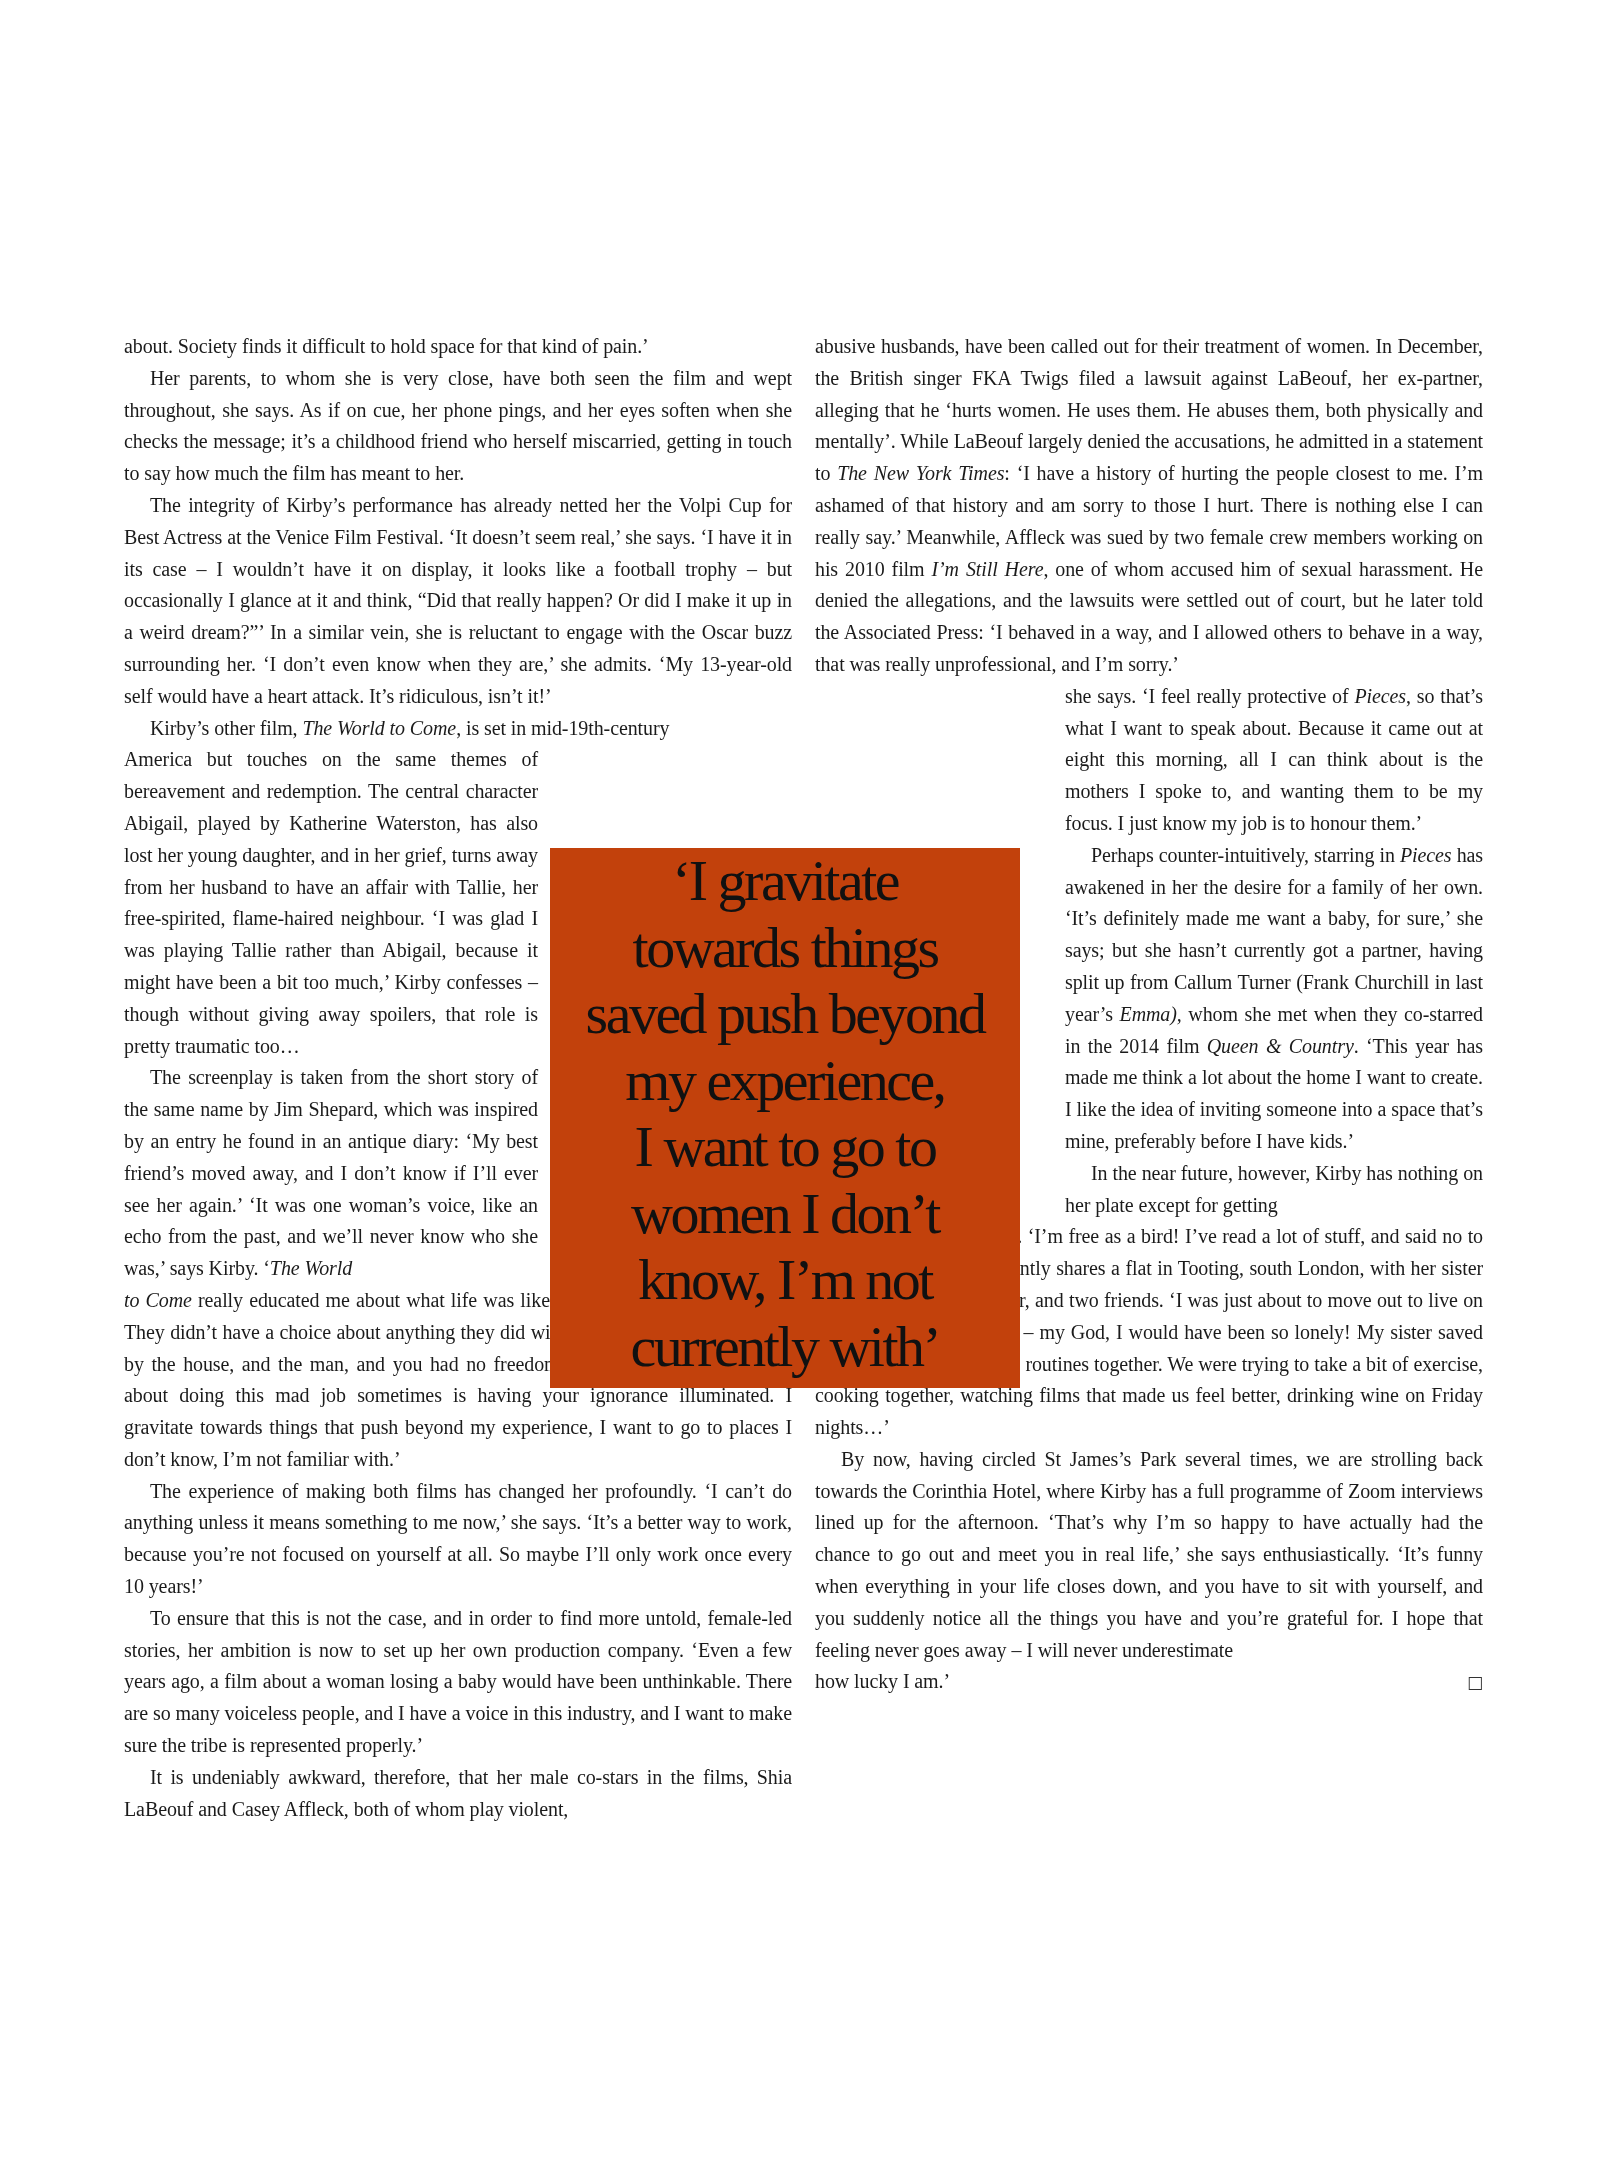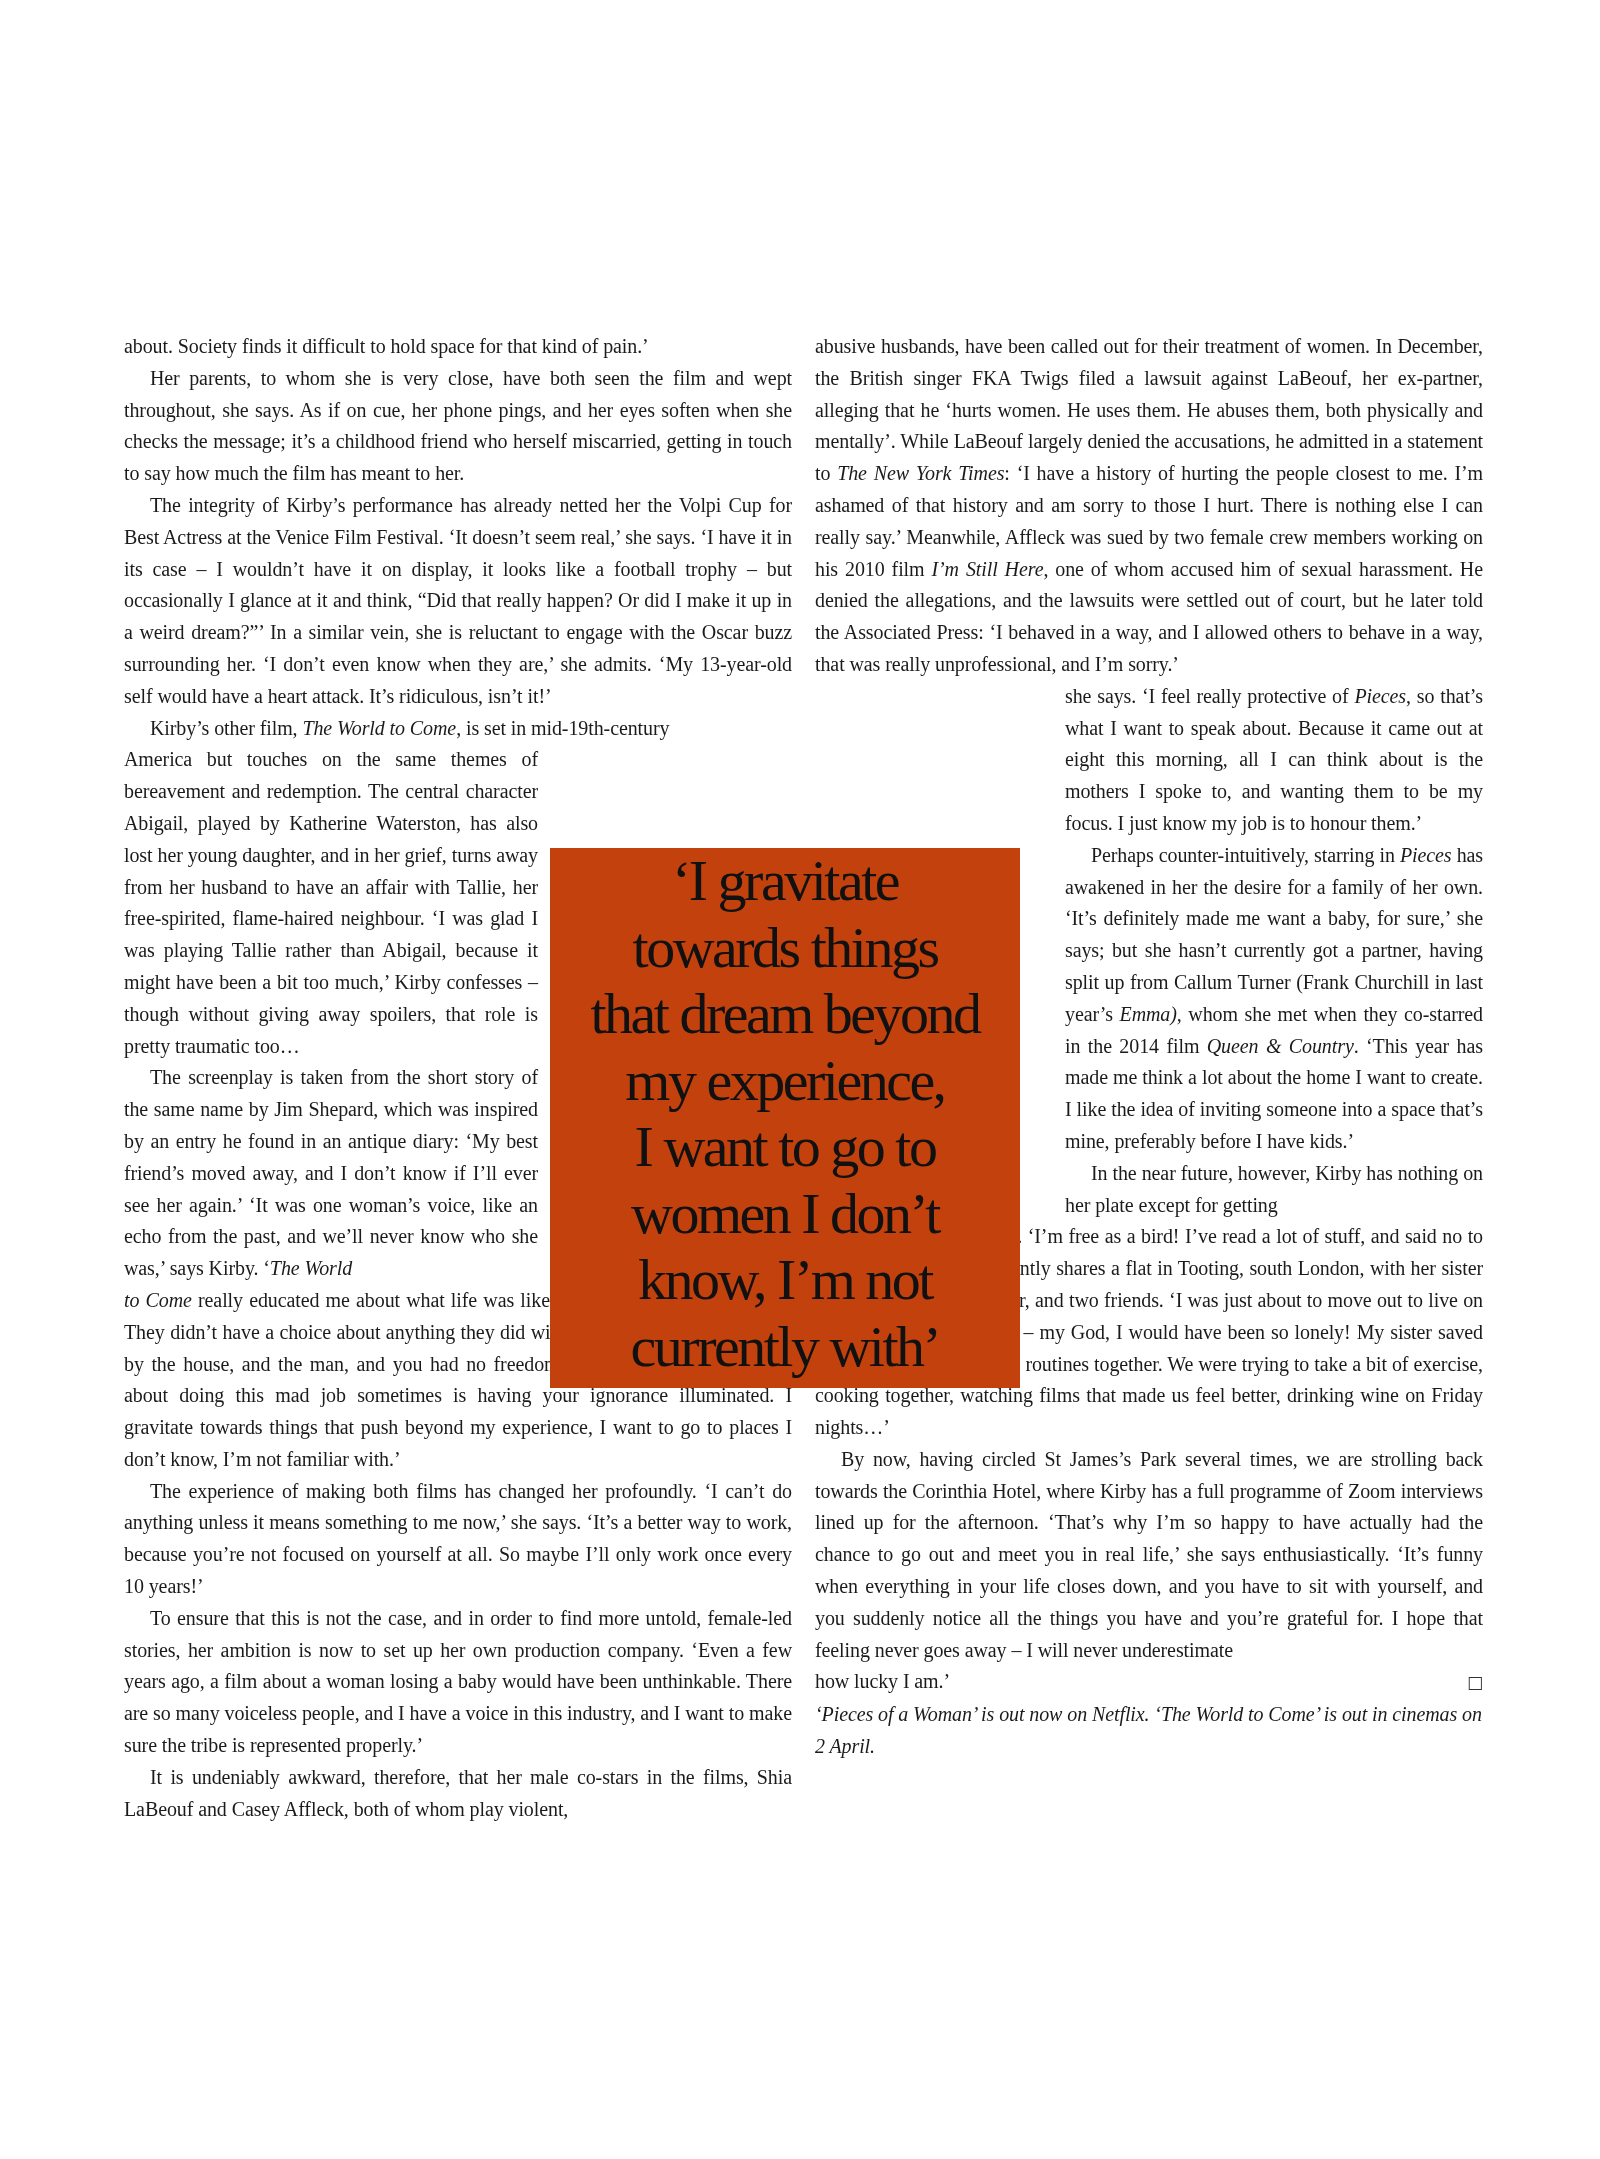--- a/index.html
+++ b/index.html
@@ -93,25 +93,24 @@
       <p class="para indent">In the near future, however, Kirby has nothing on her plate except for getting</p>
     </div>
   <div class="block full">
       <p class="para">through a third lockdown. ‘I’m free as a bird! I’ve read a lot of stuff, and said no to a lot of stuff…’ She currently shares a flat in Tooting, south London, with her sister Juliet, an assistant director, and two friends. ‘I was just about to move out to live on my own in north London – my God, I would have been so lonely! My sister saved me. It was so nice to have routines together. We were trying to take a bit of exercise, cooking together, watching films that made us feel better, drinking wine on Friday nights…’</p>
       <p class="para indent">By now, having circled St James’s Park several times, we are strolling back towards the Corinthia Hotel, where Kirby has a full programme of Zoom interviews lined up for the afternoon. ‘That’s why I’m so happy to have actually had the chance to go out and meet you in real life,’ she says enthusiastically. ‘It’s funny when everything in your life closes down, and you have to sit with yourself, and you suddenly notice all the things you have and you’re grateful for. I hope that feeling never goes away – I will never underestimate</p>
       <div class="lastline">
         <span>how lucky I am.’</span>
         <span class="endmark">□</span>
       </div>
     </div>
-  <p class="credit">‘Pieces of a Woman’ is out now on Netflix. ‘The World to Come’ is out in cinemas on 2 April.</p>
 </div>
 
 <div class="pullquote">
     <div class="pq-line">‘I gravitate</div>
     <div class="pq-line">towards things</div>
-    <div class="pq-line">that dream beyond</div>
+    <div class="pq-line">saved push beyond</div>
     <div class="pq-line">my experience,</div>
     <div class="pq-line">I want to go to</div>
     <div class="pq-line">women I don’t</div>
     <div class="pq-line">know, I’m not</div>
     <div class="pq-line">currently with’</div>
   </div>
 
 </body></html>

